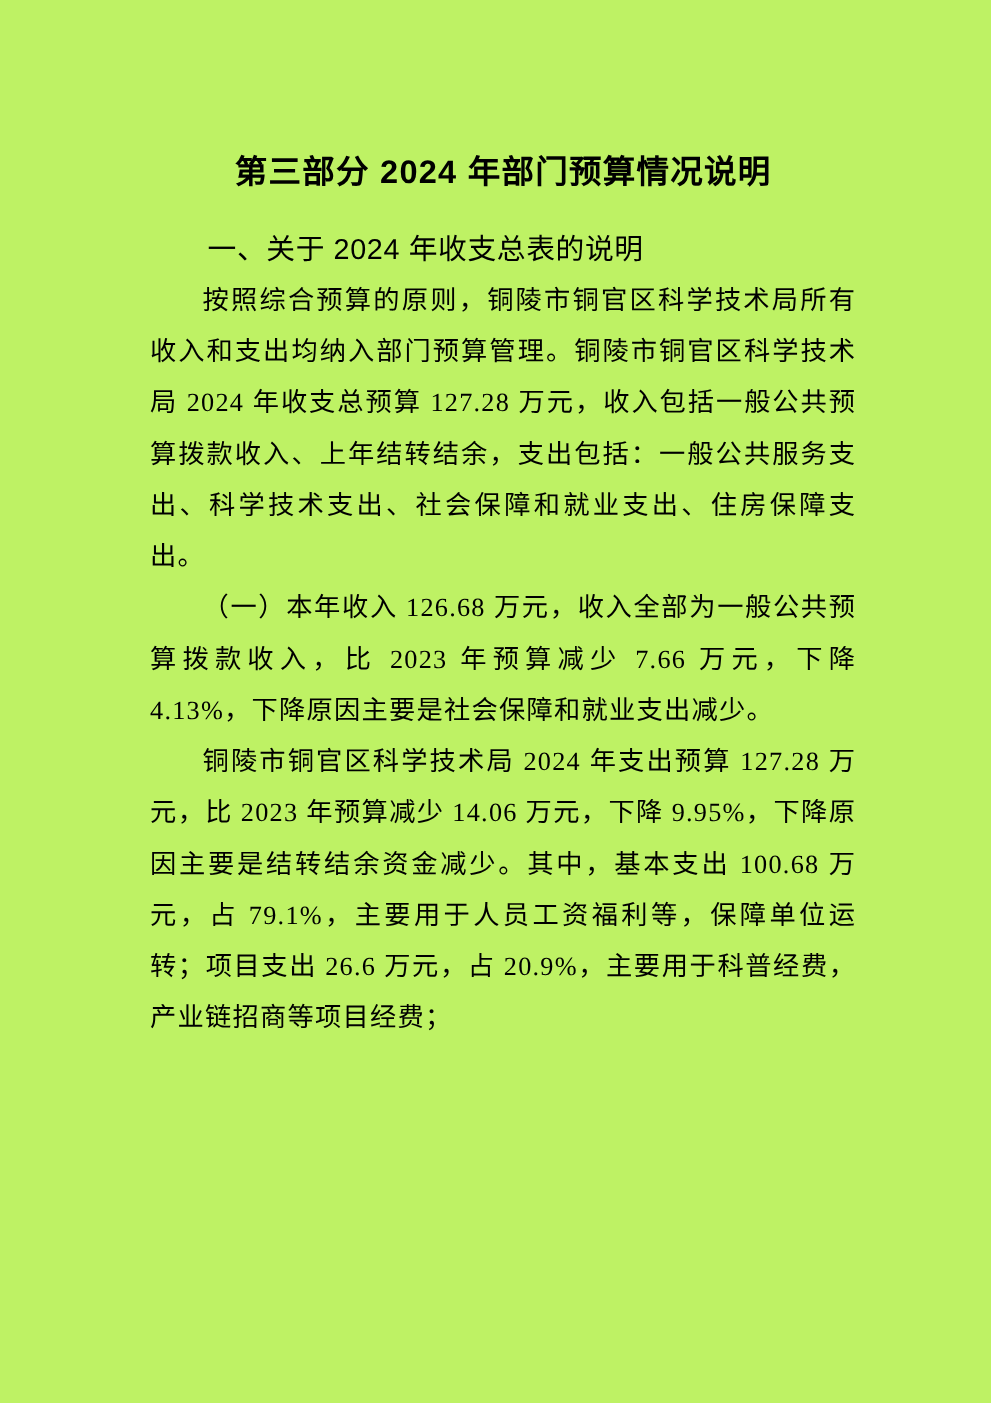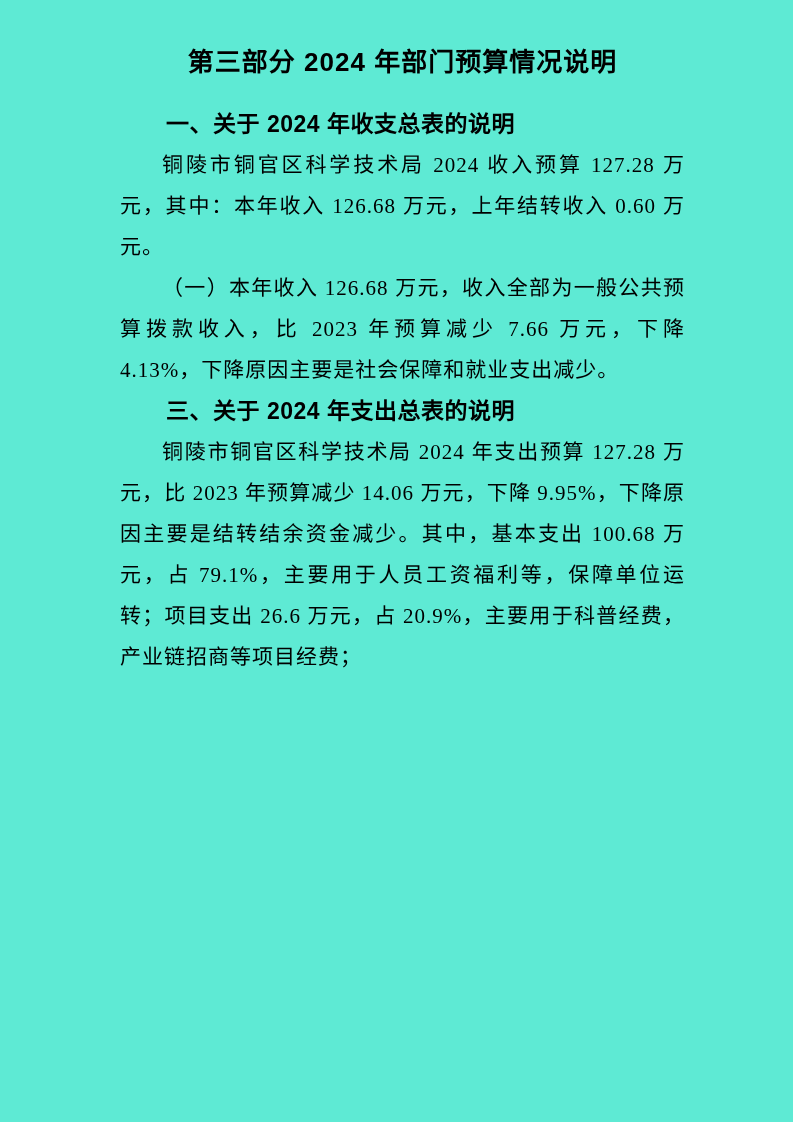--- a/index.html
+++ b/index.html
@@ -5,38 +5,38 @@
   html, body {
     margin: 0;
     padding: 0;
     background: #ffffff;
   }
   .page {
     position: relative;
     width: 793px;
     height: 1122px;
     margin: 0 auto;
-    background: #5eead4;
+    background: #bef264;
     box-sizing: border-box;
-    padding: 40px 108px 0 120px;
+    padding: 115px 108px 0 120px;
     overflow: hidden;
     color: #000000;
   }
   .doc-title {
     font-family: "Liberation Sans", "DejaVu Sans", sans-serif;
     font-weight: bold;
     font-size: 26px;
     line-height: 44px;
     text-align: center;
     letter-spacing: 1px;
     margin: 0 0 20px 0;
   }
   .section-heading {
     font-family: "Liberation Sans", "DejaVu Sans", sans-serif;
-    font-weight: bold;
+    font-weight: normal;
     font-size: 23px;
     line-height: 41px;
     text-indent: 2em;
     letter-spacing: 0.5px;
     margin: 0;
   }
   .body-para {
     font-family: "Liberation Serif", "DejaVu Serif", serif;
     font-size: 21px;
     line-height: 41px;
@@ -47,19 +47,18 @@
     text-justify: inter-character;
   }
 </style>
 </head>
 <body>
 
 <main class="page">
   <h1 class="doc-title">第三部分 2024 年部门预算情况说明</h1>
 
   <h2 class="section-heading">一、关于 2024 年收支总表的说明</h2>
+  <p class="body-para">按照综合预算的原则，铜陵市铜官区科学技术局所有收入和支出均纳入部门预算管理。铜陵市铜官区科学技术局 2024 年收支总预算 127.28 万元，收入包括一般公共预算拨款收入、上年结转结余，支出包括：一般公共服务支出、科学技术支出、社会保障和就业支出、住房保障支出。</p>
 
-  <p class="body-para">铜陵市铜官区科学技术局 2024 收入预算 127.28 万元，其中：本年收入 126.68 万元，上年结转收入 0.60 万元。</p>
   <p class="body-para">（一）本年收入 126.68 万元，收入全部为一般公共预算拨款收入，比 2023 年预算减少 7.66 万元，下降 4.13%，下降原因主要是社会保障和就业支出减少。</p>
 
-  <h2 class="section-heading">三、关于 2024 年支出总表的说明</h2>
   <p class="body-para">铜陵市铜官区科学技术局 2024 年支出预算 127.28 万元，比 2023 年预算减少 14.06 万元，下降 9.95%，下降原因主要是结转结余资金减少。其中，基本支出 100.68 万元，占 79.1%，主要用于人员工资福利等，保障单位运转；项目支出 26.6 万元，占 20.9%，主要用于科普经费，产业链招商等项目经费；</p>
 </main>
 
 </body></html>

